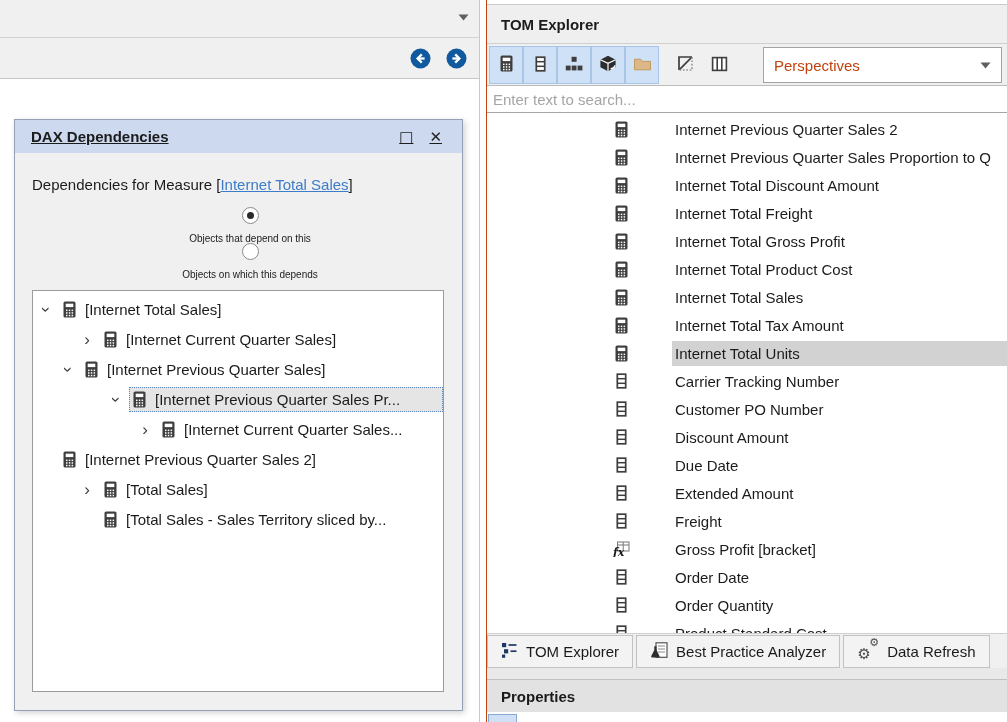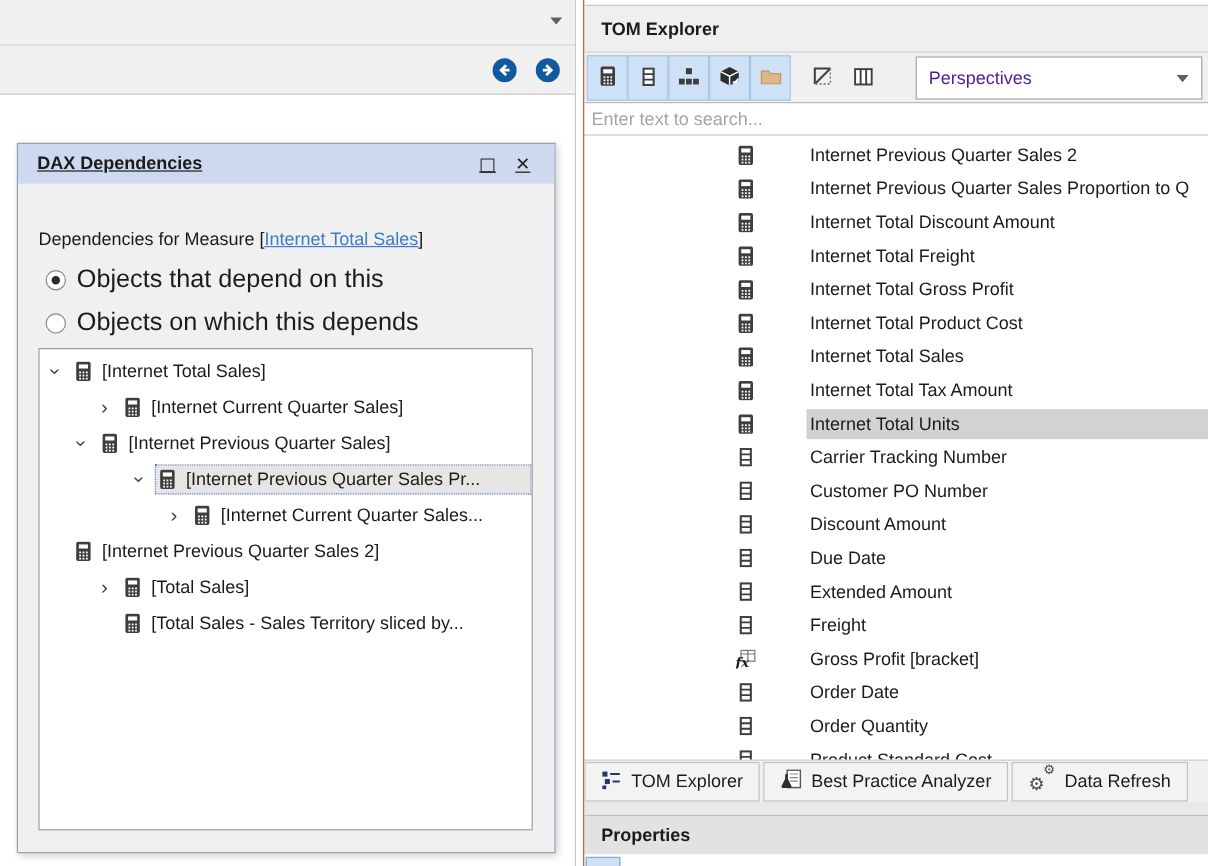--- a/index.html
+++ b/index.html
@@ -15,23 +15,23 @@
         display:flex; align-items:center; justify-content:flex-end; gap:15px; padding-right:12px; }
   .navbtn { width:21px; height:21px; border:none; background:transparent; padding:0; cursor:pointer; }
 
   
   .dlg { position:absolute; left:14px; top:119px; width:449px; height:592px;
         background:#f0f0f0; border:1px solid #94a0b4; box-shadow:2px 2px 6px rgba(0,0,0,.18); }
   .dlg-title { height:33px; background:#cdd9ef; display:flex; align-items:center; padding:0 12px 0 16px;text-decoration:underline; }
   .dlg-title-text { font-size:15px; font-weight:bold; flex:1; }
   .dlg-btn { font-size:15px; color:#222; background:none; border:none; padding:0 8px; cursor:pointer;
         font-family:"DejaVu Sans", sans-serif; }
-  .dlg-desc { margin:38px 0 0 17px; font-size:15px; }
+  .dlg-desc { margin:23px 0 0 17px; font-size:15px; }
   .dlg-link { color:#3d7cc9; text-decoration:underline; }
-  .radio-row { display:flex; align-items:center; gap:9px; margin:14px 0 0 23px; height:22px; font-size:21px; }
+  .radio-row { display:flex; align-items:center; gap:9px; margin:14px 0 0 23px; height:22px; font-size:10px;flex-direction:column; }
   .radio { width:17px; height:17px; border:1px solid #8a8a8a; border-radius:50%; background:#fff;
         position:relative; flex:0 0 auto; }
   .radio.on::after { content:""; position:absolute; left:4px; top:4px; width:7px; height:7px;
         border-radius:50%; background:#2b2b2b; }
   .treebox { position:absolute; left:17px; top:170px; width:412px; height:402px;
         background:#fff; border:1px solid #9b9b9b; overflow:hidden; padding-top:3px; }
   .tnode { height:30px; display:flex; align-items:center; font-size:15px; }
   .chev { width:26px; flex:0 0 auto; text-align:center; color:#3f3f3f; font-size:17px; line-height:17px; }
   .chev.exp { transform:rotate(90deg); }
   .tinner { display:flex; align-items:center; flex:1; height:25px; min-width:0;
@@ -48,21 +48,21 @@
         border-bottom:1px solid #d0d0d0; display:flex; align-items:center;
         padding-left:14px; font-size:15px; font-weight:bold; }
   .rp-toolbar { height:42px; background:#f0f0f0; border-bottom:1px solid #bcbcbc;
         display:flex; align-items:center; padding-left:2px; position:relative; }
   .tbtn { width:34px; height:38px; margin-top:1px; display:flex; align-items:center; justify-content:center;
         background:transparent; border:1px solid transparent; cursor:pointer; }
   .tbtn.on { background:#cfe1f7; border-color:#a8c5e8; }
   .tbtn.gap { margin-left:9px; }
   .combo { position:absolute; left:276px; top:3px; width:239px; height:36px; background:#fff;
         border:1px solid #a3a3a3; display:flex; align-items:center; padding:0 10px;
-        font-size:15px; color:#4c1d95; cursor:pointer; }
+        font-size:15px; color:#c2410c; cursor:pointer; }
   .combo-caret { margin-left:auto; width:11px; height:7px; }
   .rp-search { height:27px; border-bottom:1px solid #a6a6a6; display:flex; align-items:center; background:#a21caf; }
   .rp-search input { width:100%; height:100%; border:none; outline:none; font-size:15px;
         padding-left:6px; font-family:"Liberation Sans", sans-serif; color:#1b1b1b; }
   .rp-search input::placeholder { color:#a5a5a5; }
   .rp-list { height:520px; overflow:hidden; background:#fff; padding-top:2px; }
   .lrow { height:28px; display:flex; align-items:center; padding-left:125px; font-size:15px;gap:36px; }
   .licon { width:18px; margin-right:6px; flex:0 0 auto; display:flex; justify-content:center; }
   .llabel { white-space:nowrap; flex:1; height:25px; line-height:25px; padding-left:3px; }
   .lrow.sel .llabel { background:#d2d2d2; }

